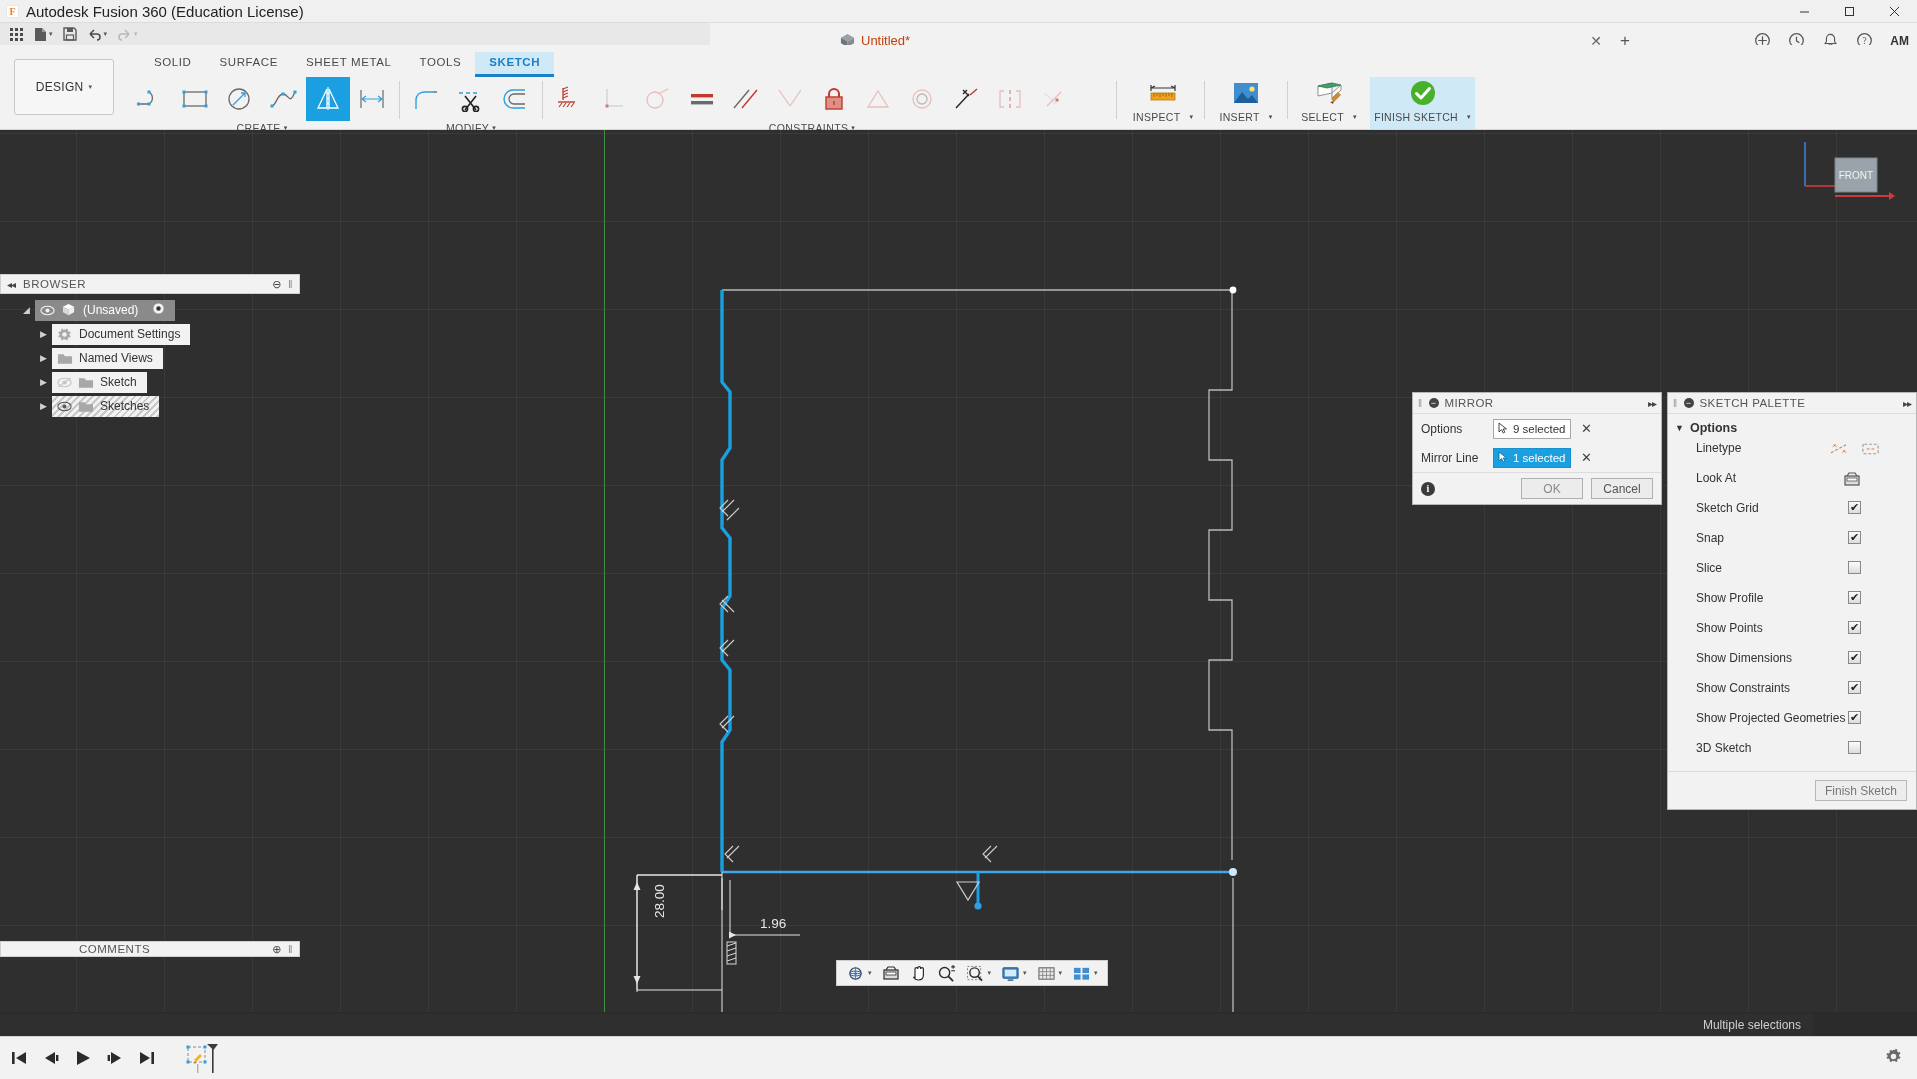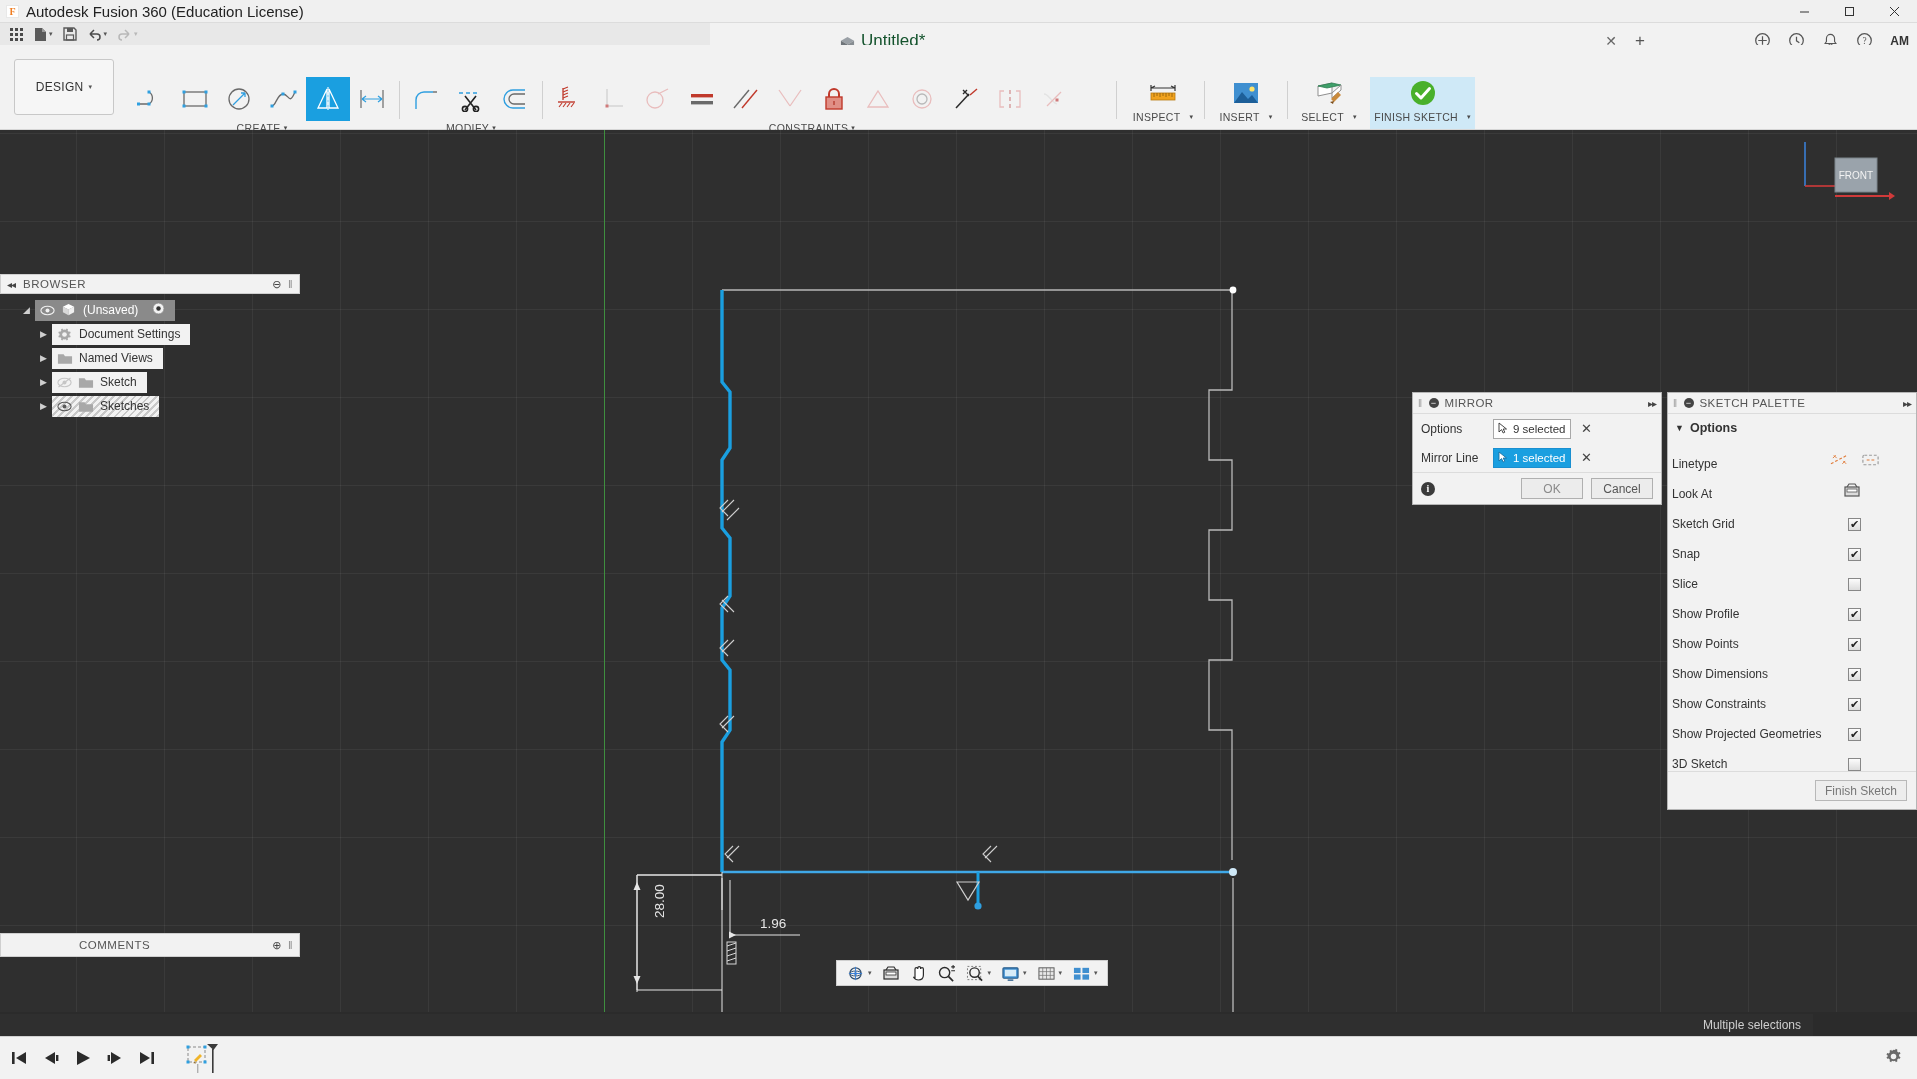--- a/index.html
+++ b/index.html
@@ -44,22 +44,22 @@
   .qab-btn svg { display: block; }
   .caret { font-size: 7px; color: #555; margin-left: 2px; }
   .qab-mid { flex: 1; background: #f2f2f2; height: 22px; }
 
   
   .doctabs {
     position: absolute; top: 23px; left: 710px; width: 1207px; height: 35px;
     background: #f2f2f2; display: flex; align-items: center;
   }
   .doctab {
-    display: flex; align-items: flex-end; gap: 6px;
-    margin-left: 130px; font-size: 17px; color: #14532d;
+    display: flex; align-items: center; gap: 6px;
+    margin-left: 130px; font-size: 13px; color: #c2410c;
   }
   .doctab-x { margin-left: 680px; font-size: 14px; color: #666; }
   .doctab-plus { margin-left: 18px; font-size: 17px; color: #555; }
   .dt-icons { position:absolute; right: 8px; display: flex; align-items: center; gap: 17px; }
   .dt-icon { color: #555; display:flex; align-items:center; }
   .dt-user {
     font-size: 12px; color: #333; font-weight: bold;
   }
 
   
@@ -142,21 +142,21 @@
   .brow-body.sel { background: #8a8a8a; color: #fff; }
   .brow-body.hatch {
     background: repeating-linear-gradient(135deg, #f2f2f2 0 3px, #c8c8c8 3px 5px);
     color: #333;
   }
   .eye { width: 15px; height: 12px; color: #555; display:flex; align-items:center;}
   .bico { width: 16px; height: 14px; display:flex; align-items:center; }
 
   
   .comments {
-    position: absolute; left: 0px; bottom: 55px; width: 300px; height: 24px;
+    position: absolute; left: 0px; bottom: 55px; width: 300px; height: 16px;
     background: #f2f2f2; display: flex; align-items: center;
     font-size: 11.5px; color: #555; letter-spacing: .5px; padding: 0 6px;
     border: 1px solid #cfcfcf;
   }
   .comments .dot { margin-left: auto; font-size: 11px; color: #444; }
   .comments .grip { margin-left: 6px; color: #888; font-size: 11px; }
 
   
   .dlg {
     position: absolute; left: 1412px; top: 262px; width: 250px;
@@ -217,21 +217,21 @@
     display: flex; align-items: center; justify-content: center;
     color: #f2f2f2; font-size: 9px; line-height: 1;
   }
   .pal-hdr .fwd { margin-left: auto; color: #444; font-size: 10px; letter-spacing: -1px; }
   .pal-section {
     display: flex; align-items: center; gap: 6px; height: 27px; padding-left: 7px;
     font-size: 12.5px; color: #333; font-weight: bold;
   }
   .pal-section .tri { font-size: 9px; }
   .pal-row {
-    display: flex; align-items: flex-end; height: 30px; padding: 0 0 0 4px;
+    display: flex; align-items: flex-start; height: 30px; padding: 0 0 0 28px;
     font-size: 12px; color: #333;
   }
   .pal-row .pname { flex: 1; }
   .cbx {
     width: 13px; height: 13px; border: 1px solid #888;
     background: linear-gradient(#fcfcfc,#dcdcdc);
     display: flex; align-items: center; justify-content: center;
     margin-right: 55px; font-size: 11px; color: #222; line-height: 1;
   }
   .pal-icons { display: flex; gap: 12px; margin-right: 36px; }
@@ -386,20 +386,27 @@
   </div>
 </div>
 
 <div class="ribbon">
 
   <div class="design-box">
     <span>DESIGN</span>
     <span class="caret" style="margin-left:5px">▾</span>
   </div>
 
+  <div class="tabrow">
+    <div class="rtab">SOLID</div>
+    <div class="rtab">SURFACE</div>
+    <div class="rtab">SHEET METAL</div>
+    <div class="rtab">TOOLS</div>
+    <div class="rtab active">SKETCH</div>
+  </div>
 
   <div class="toolrow">
 
     <div class="tgroup">
       <div class="tgroup-icons">
         <div class="tbtn">
           <svg width="30" height="26" viewBox="0 0 30 26">
             <path d="M2 18 H12 a7 7 0 0 0 0-12" fill="none" stroke="#6a6a6a" stroke-width="1.3"></path>
             <rect x="0" y="16.5" width="3" height="3" fill="#2f9fe0"></rect>
             <rect x="10.5" y="16.5" width="3" height="3" fill="#2f9fe0"></rect>

